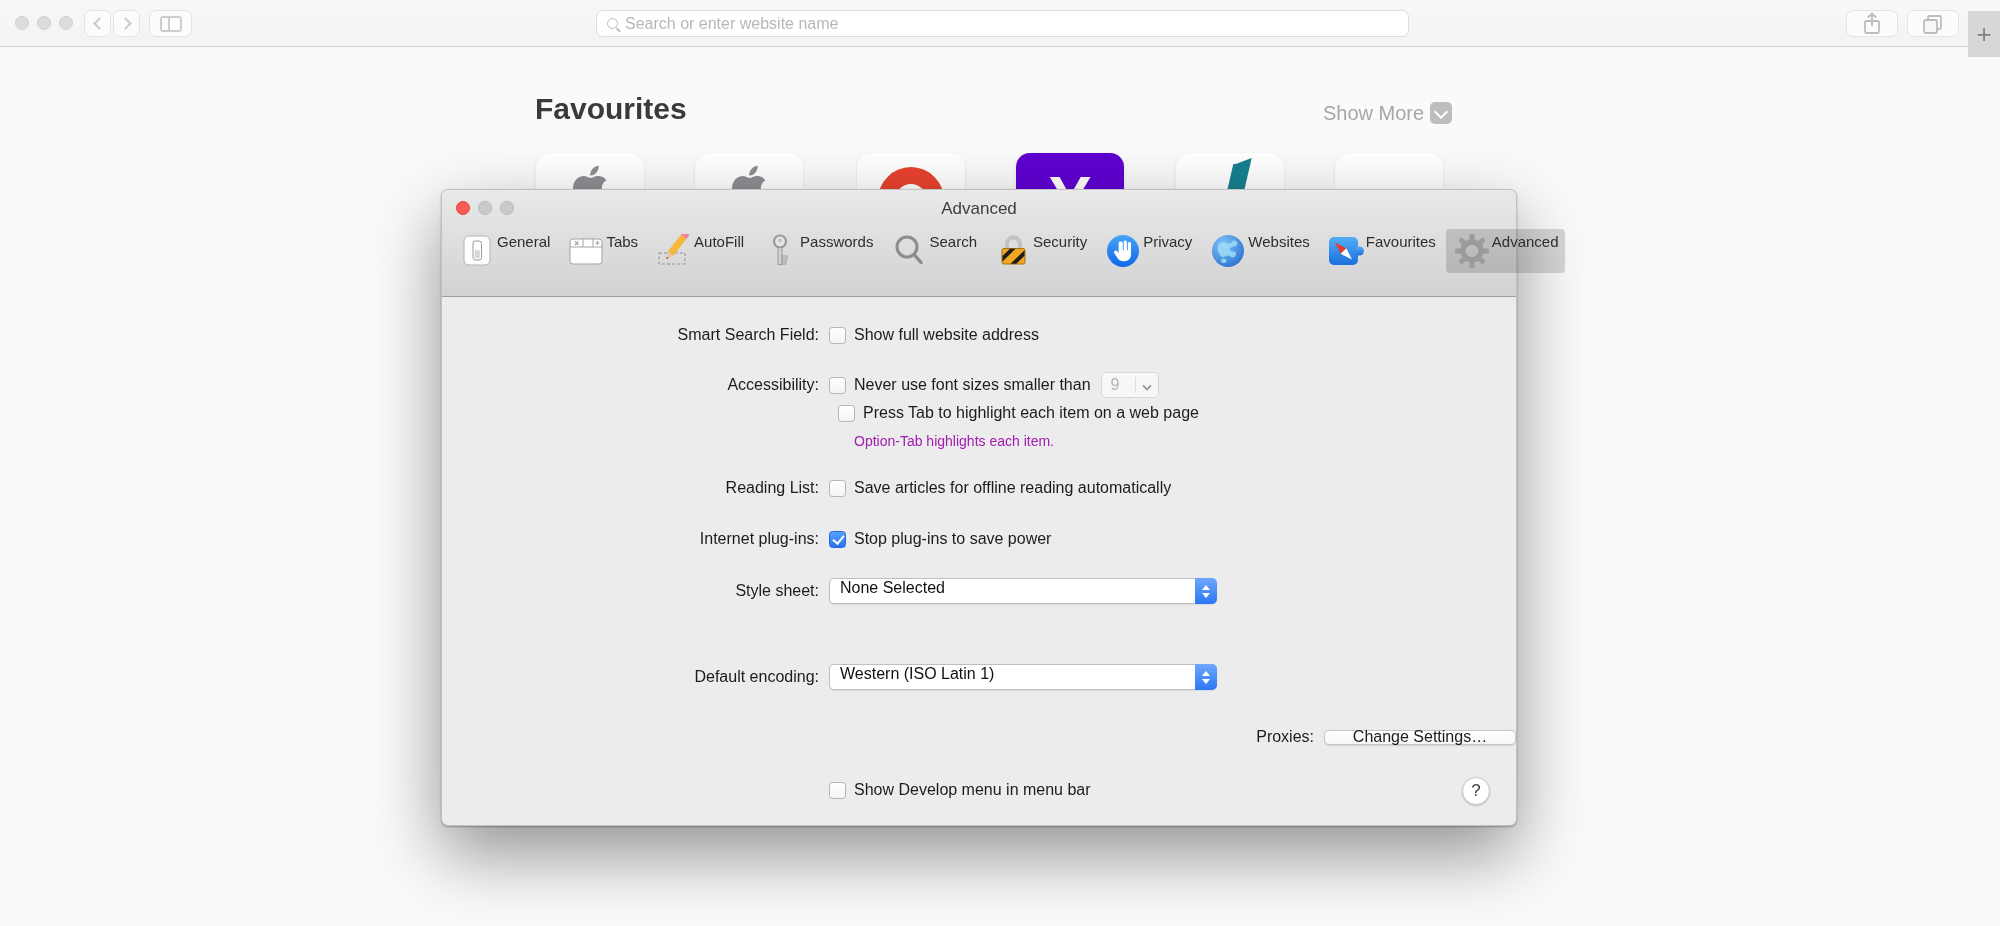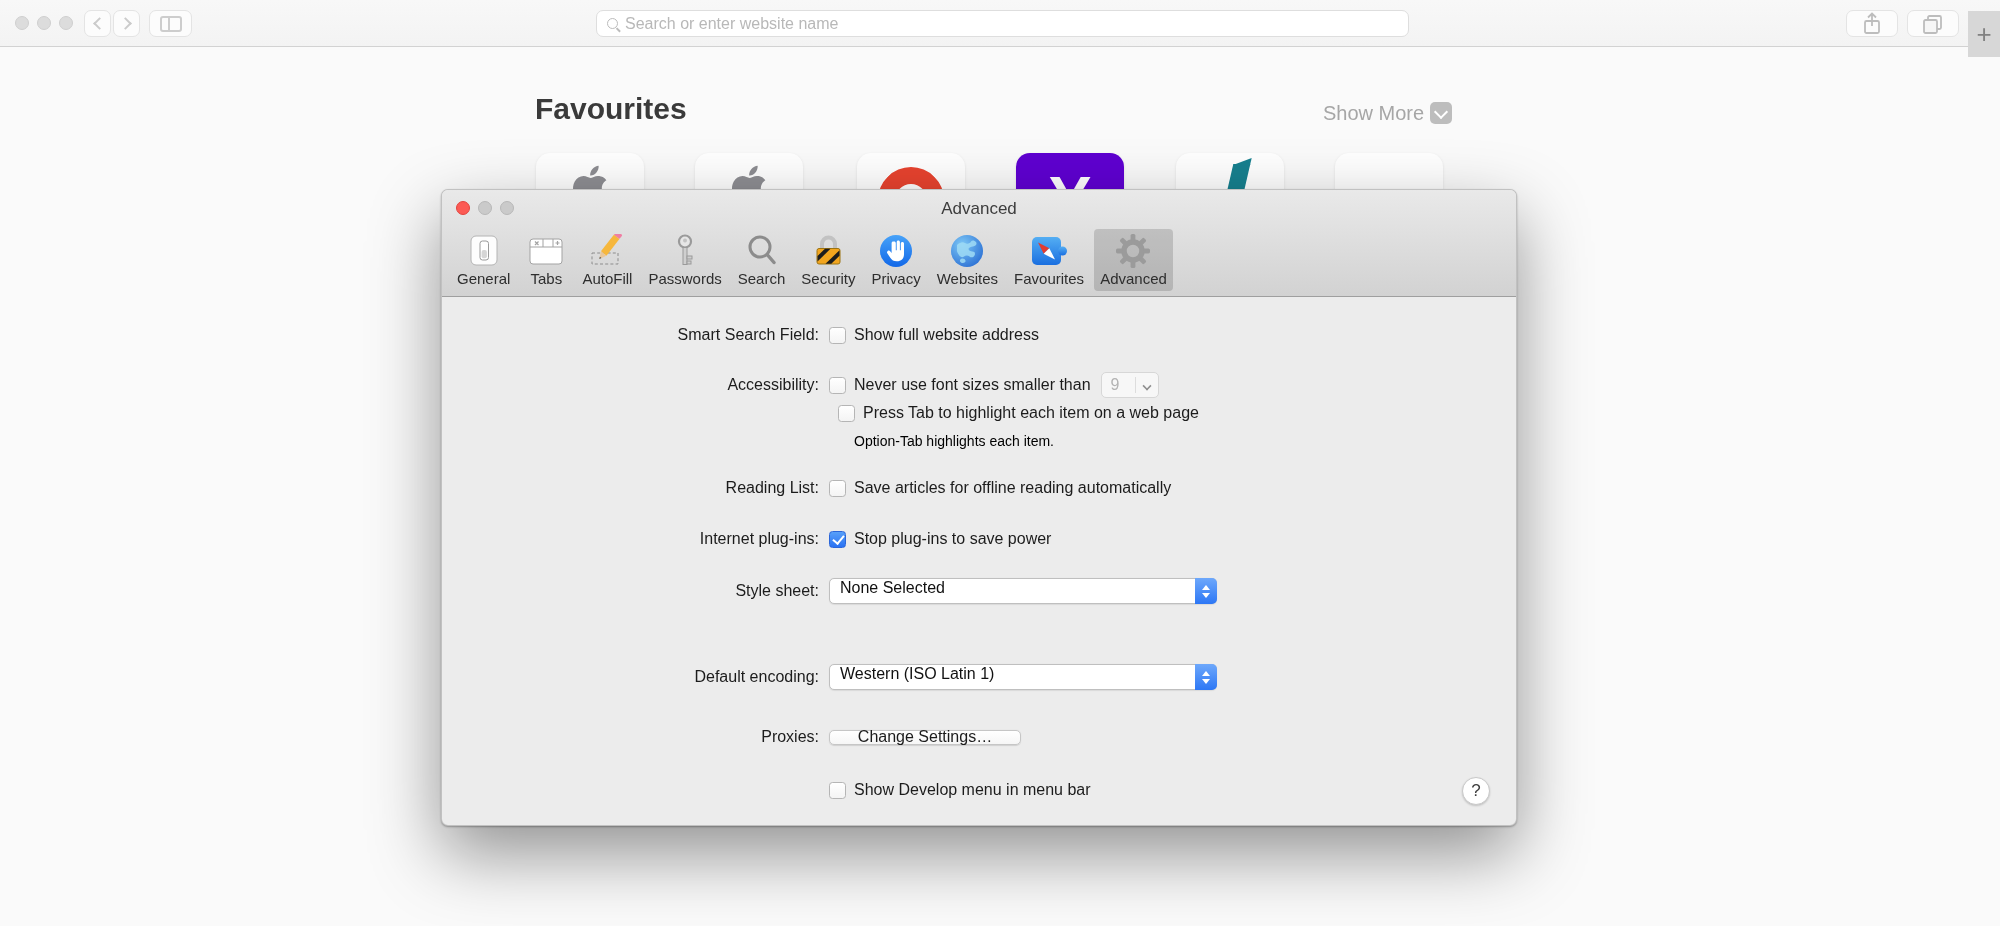--- a/index.html
+++ b/index.html
@@ -56,33 +56,33 @@
     border:1px solid rgba(0,0,0,.18); }
   .dlg-header { position:absolute; left:0; top:0; right:0; height:107px; border-radius:6px 6px 0 0;
     background:linear-gradient(#e9e9e9,#d2d2d2); border-bottom:1px solid #9f9f9f; }
   .dlg-title { position:absolute; top:9px; left:0; right:0; text-align:center; font-size:17px; color:#3d3d3d; }
   .dl { position:absolute; top:11px; width:14px; height:14px; border-radius:50%; }
   .dl.close { left:14px; background:#fc5a54; border:1px solid #e2443e; }
   .dl.min { left:36px; background:#cacaca; border:1px solid #b8b8b8; }
   .dl.max { left:58px; background:#cacaca; border:1px solid #b8b8b8; }
 
   .dlg-tabs { position:absolute; left:9px; top:39px; display:flex; align-items:flex-end; gap:4px; }
-  .ptab { display:flex; flex-direction:column; align-items:center; padding:3px 6px 4px; border-radius:4px; }
+  .ptab { display:flex; flex-direction:row; padding:3px 6px 4px; border-radius:4px; }
   .ptab.selected { background:rgba(0,0,0,.145); }
   .ptab .ic { height:37px; width:40px; display:flex; align-items:center; justify-content:center; }
   .ptab .lbl { font-size:15px; color:#2e2e2e; margin-top:1px; white-space:nowrap; }
 
   
   .row { position:absolute; left:0; right:0; display:flex; align-items:center; height:26px; font-size:16px; }
   .row .flabel { width:377px; text-align:right; color:#1c1c1c; flex:0 0 auto; }
   .row .ctrl { margin-left:10px; display:flex; align-items:center; }
   .r-smart{top:132px;} .r-acc1{top:182px;} .r-acc2{top:210px;padding-left:9px;} .r-note{top:240px; height:22px;}
   .r-read{top:285px;} .r-plug{top:336px;} .r-style{top:388px;} .r-enc{top:474px;}
-  .r-prox{top:533px; height:28px;} .r-dev{top:587px;}
-  .note { margin-left:412px; font-size:14px; color:#000000; }
+  .r-prox{top:533px; height:28px;justify-content:flex-end;} .r-dev{top:587px;}
+  .note { margin-left:412px; font-size:14px; color:#a21caf; }
 
   .cb { width:17px; height:17px; border-radius:3.5px; background:linear-gradient(#fff,#f4f4f4);
     border:1px solid #b5b5b5; margin-right:8px; position:relative; flex:0 0 auto; }
   .cb.checked { background:linear-gradient(#58a0f9,#2a72f3); border-color:#2b66d9; }
   .cb.checked::after { content:""; position:absolute; left:5px; top:1.5px; width:5px; height:9px;
     border-right:2px solid #fff; border-bottom:2px solid #fff; transform:rotate(40deg); }
 
   .popup { position:relative; width:388px; height:26px; background:#fff; border:1px solid #bfbfbf;
     border-radius:5px; display:flex; align-items:flex-start; padding-left:10px; font-size:16px; color:#111;
     box-shadow:0 .5px 1px rgba(0,0,0,.08); }

